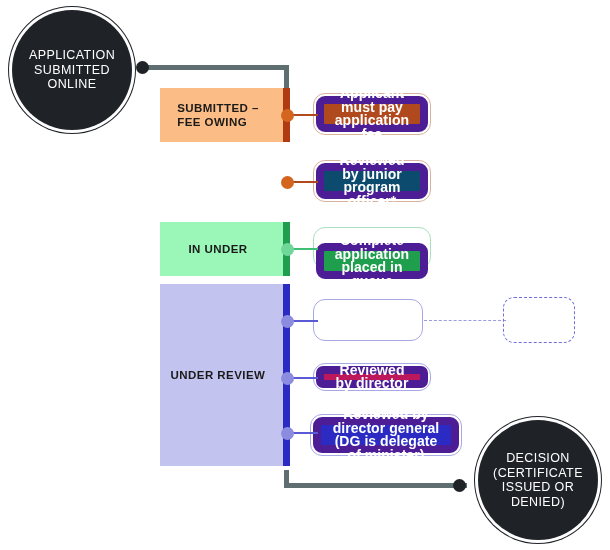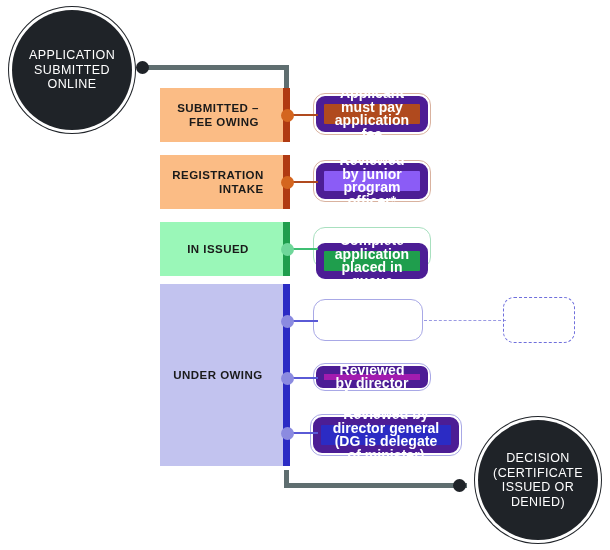--- a/index.html
+++ b/index.html
@@ -70,21 +70,21 @@
     position: absolute;
     right: 0; top: 0; bottom: 0;
     width: 7px;
   }
   .stage .stage-label {
     position: relative;
     z-index: 2;
     font-size: 11.5px;
     font-weight: bold;
     color: #1a1a1a;
-    text-align: right;
+    text-align: left;
     line-height: 14px;
     letter-spacing: 0.45px;
     white-space: pre-line;
     padding-right: 14px;
   }
 
   
   .edge-dot {
     position: absolute;
     width: 13px; height: 13px;
@@ -177,71 +177,65 @@
 
   <div class="stage" id="stage-submitted-fee-owing" style="left:160px; top:88px; width:130px; height:54px;">
     <div class="stage-fill" style="background:#fbbc85;"></div>
     <div class="stage-edge" style="background:#b03a12;"></div>
     <div class="stage-label">SUBMITTED –
 FEE OWING</div>
   </div>
   <div class="edge-stub" style="left:288px; top:114px; width:30px; background:#b04a1e;"></div>
   <div class="edge-dot" style="left:281px; top:109px; background:#d4651f;"></div>
 
-  <div class="stage" id="stage-registration-intake" style="left:160px; top:155px; width:130px; height:54px;">
-    <div class="stage-fill" style="background:#fbbc85;"></div>
-    <div class="stage-edge" style="background:#b03a12;"></div>
-    <div class="stage-label">REGISTRATION
-INTAKE</div>
-  </div>
   <div class="edge-stub" style="left:288px; top:181px; width:30px; background:#b04a1e;"></div>
   <div class="edge-dot" style="left:281px; top:176px; background:#d4651f;"></div>
 
   <div class="stage" id="stage-in-queue" style="left:160px; top:222px; width:130px; height:54px;">
     <div class="stage-fill" style="background:#9af7b8;"></div>
     <div class="stage-edge" style="background:#1f9e4d;"></div>
-    <div class="stage-label">IN ISSUED</div>
+    <div class="stage-label">IN UNDER</div>
   </div>
   <div class="edge-stub" style="left:288px; top:248px; width:30px; background:#3fbf73;"></div>
   <div class="edge-dot" style="left:281px; top:243px; background:#6fd79a;"></div>
 
   <div class="stage" id="stage-under-review" style="left:160px; top:284px; width:130px; height:182px;">
     <div class="stage-fill" style="background:#c2c3ef;"></div>
     <div class="stage-edge" style="background:#2b2bc4;"></div>
-    <div class="stage-label">UNDER OWING</div>
+    <div class="stage-label">UNDER REVIEW</div>
   </div>
   <div class="edge-stub" style="left:288px; top:320px; width:30px; background:#5a5ad6;"></div>
   <div class="edge-dot" style="left:281px; top:315px; background:#8b8be0;"></div>
   <div class="edge-stub" style="left:288px; top:377px; width:30px; background:#5a5ad6;"></div>
   <div class="edge-dot" style="left:281px; top:372px; background:#8b8be0;"></div>
   <div class="edge-stub" style="left:288px; top:432px; width:30px; background:#5a5ad6;"></div>
   <div class="edge-dot" style="left:281px; top:427px; background:#8b8be0;"></div>
 
   <div class="pill-outer" style="left:313px; top:93px; width:118px; height:42px; border:1.5px solid #d9b29f;"></div>
   <div class="pill" id="pill-applicant-must-pay" style="left:316px; top:96px; width:112px; height:36px; background:#b04a1e;">
     <span>Applicant must pay
 application fee</span>
   </div>
 
   <div class="pill-outer" style="left:313px; top:160px; width:118px; height:42px; border:1.5px solid #d9b29f;"></div>
-  <div class="pill" id="pill-junior-program-officer" style="left:316px; top:163px; width:112px; height:36px; background:#8b5cf6;">
+  <div class="pill" id="pill-junior-program-officer" style="left:316px; top:163px; width:112px; height:36px; background:#0c4a6e;">
     <span>Reviewed by junior
 program officer*</span>
   </div>
 
   <div class="pill-outer" style="left:313px; top:227px; width:118px; height:42px; border:1.5px solid #a8e0bf;"></div>
   <div class="pill" id="pill-complete-application-queue" style="left:316px; top:243px; width:112px; height:36px; background:#1f9e4d;">
     <span>Complete application
 placed in queue</span>
   </div>
 
   <div class="pill-outer" style="left:313px; top:299px; width:110px; height:42px; border:1.5px solid #a8a8e6;"></div>
 
   <div class="pill-outer" style="left:313px; top:363px; width:118px; height:28px; border:1.5px solid #a8a8e6;"></div>
-  <div class="pill" id="pill-reviewed-by-director" style="left:316px; top:366px; width:112px; height:22px; background:#a21caf; border-radius:7px;">
+  <div class="pill" id="pill-reviewed-by-director" style="left:316px; top:366px; width:112px; height:22px; background:#be185d; border-radius:7px;">
     <span>Reviewed by director</span>
   </div>
 
   <div class="pill-outer" style="left:310px; top:414px; width:152px; height:42px; border:1.5px solid #a8a8e6;"></div>
   <div class="pill" id="pill-reviewed-by-director-general" style="left:313px; top:417px; width:146px; height:36px; background:#2b2bc4;">
     <span>Reviewed by director general
 (DG is delegate of minister)</span>
   </div>
 
   <div class="dashed-link" style="left:424px; top:320px; width:82px;"></div>

